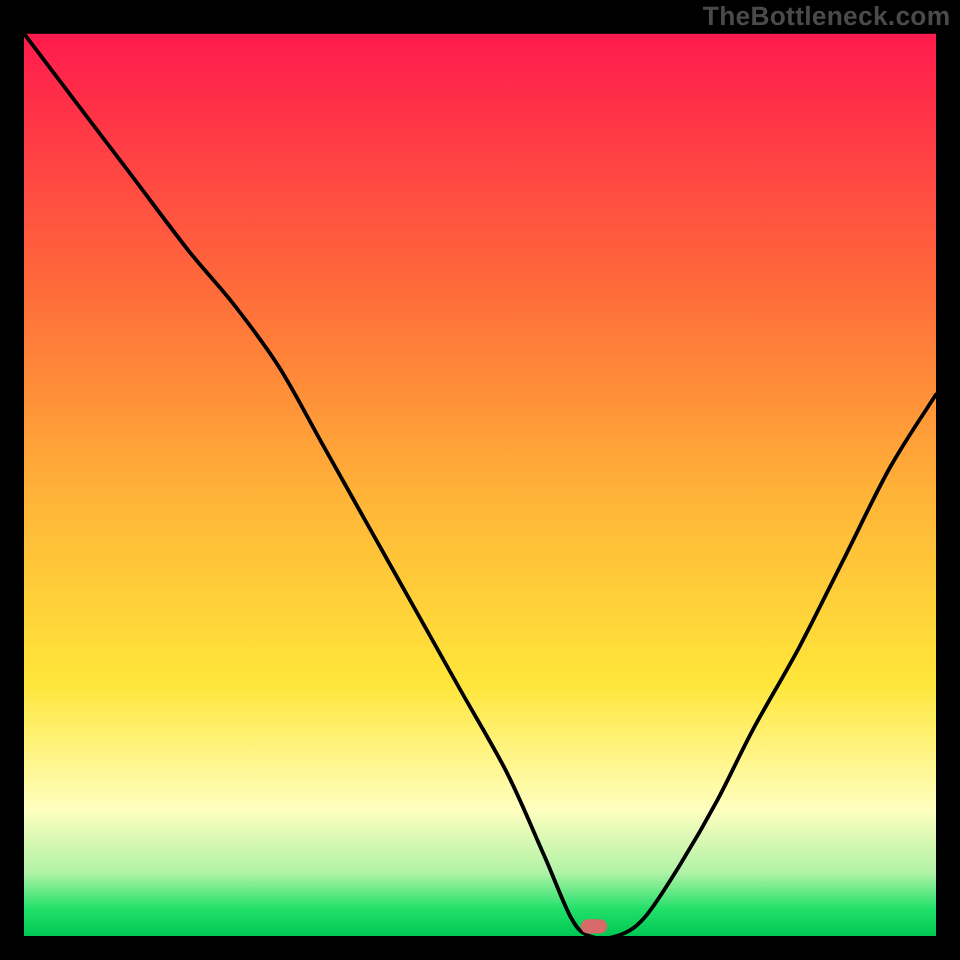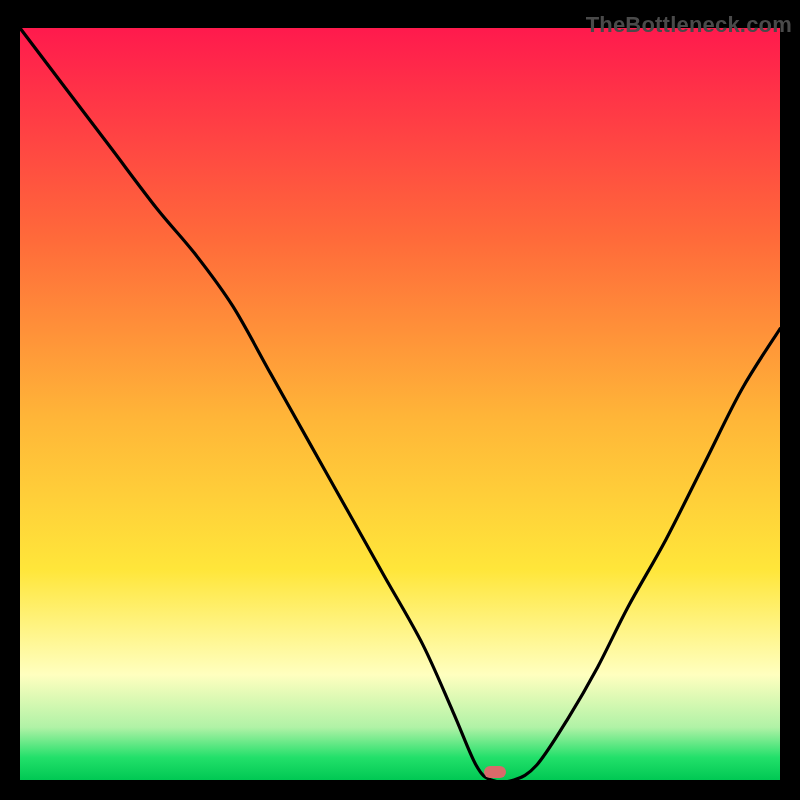--- a/index.html
+++ b/index.html
@@ -12,21 +12,21 @@
     font-family: Arial, Helvetica, sans-serif;
   }
   .frame {
     position: relative;
     width: 800px;
     height: 800px;
     background: #000;
   }
   .watermark {
     position: absolute;
-    top: 12px;
+    top: 1px;
     right: 8px;
     color: #4a4a4a;
     font-size: 22px;
     font-weight: 600;
     letter-spacing: 0.2px;
     z-index: 5;
   }
   .plot-area {
     position: absolute;
     left: 20px;

